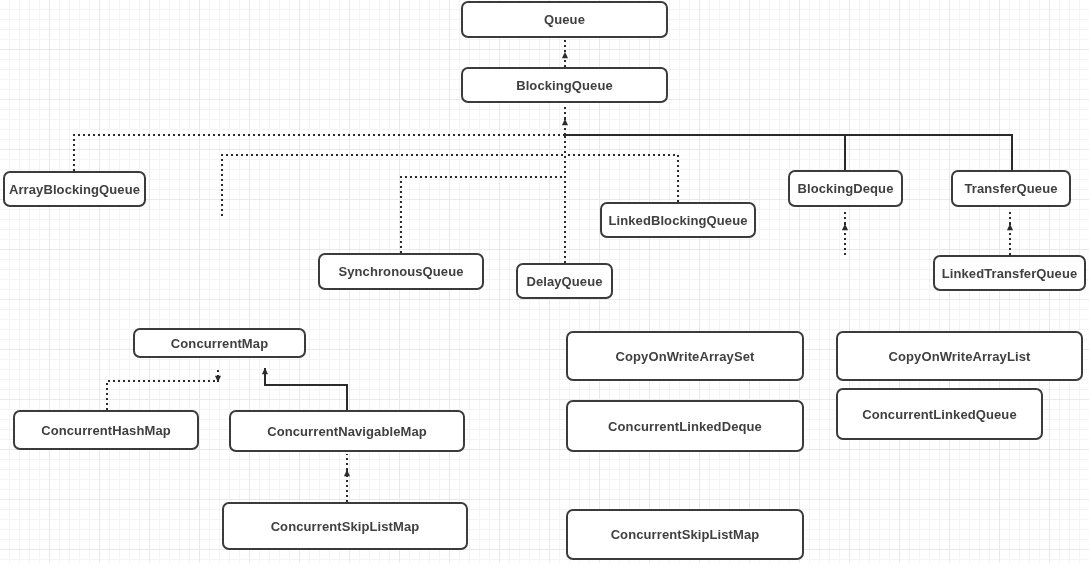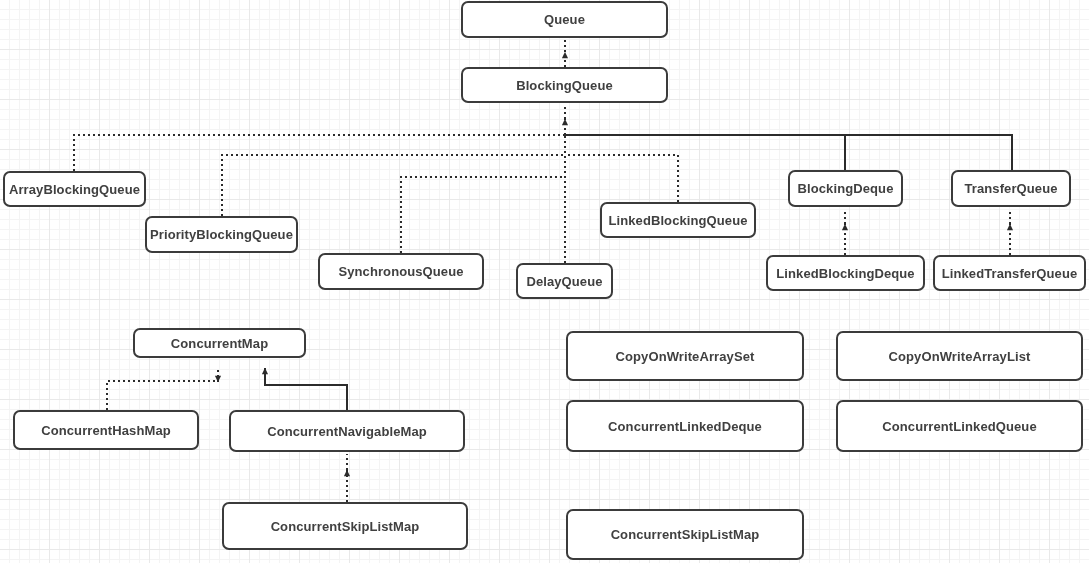--- a/index.html
+++ b/index.html
@@ -114,23 +114,20 @@
   </div>
 
   <div class="node" style="left:461px; top:67px; width:207px; height:36px;text-align:center;">
     <span>BlockingQueue</span>
   </div>
 
   <div class="node" style="left:3px; top:171px; width:143px; height:36px;">
     <span>ArrayBlockingQueue</span>
   </div>
 
-  <div class="node" style="left:145px; top:216px; width:153px; height:37px;">
-    <span>PriorityBlockingQueue</span>
-  </div>
 
   <div class="node" style="left:318px; top:253px; width:166px; height:37px;">
     <span>SynchronousQueue</span>
   </div>
 
   <div class="node" style="left:600px; top:202px; width:156px; height:36px;">
     <span>LinkedBlockingQueue</span>
   </div>
 
   <div class="node" style="left:516px; top:263px; width:97px; height:36px;">
@@ -138,23 +135,20 @@
   </div>
 
   <div class="node" style="left:788px; top:170px; width:115px; height:37px;">
     <span>BlockingDeque</span>
   </div>
 
   <div class="node" style="left:951px; top:170px; width:120px; height:37px;">
     <span>TransferQueue</span>
   </div>
 
-  <div class="node" style="left:766px; top:255px; width:159px; height:36px;">
-    <span>LinkedBlockingDeque</span>
-  </div>
 
   <div class="node" style="left:933px; top:255px; width:153px; height:36px;">
     <span>LinkedTransferQueue</span>
   </div>
 
   <div class="node" style="left:133px; top:328px; width:173px; height:30px;">
     <span>ConcurrentMap</span>
   </div>
 
   <div class="node" style="left:13px; top:410px; width:186px; height:40px;">
@@ -174,21 +168,21 @@
   </div>
 
   <div class="node" style="left:836px; top:331px; width:247px; height:50px;text-align:center;">
     <span>CopyOnWriteArrayList</span>
   </div>
 
   <div class="node" style="left:566px; top:400px; width:238px; height:52px;align-items:center;">
     <span>ConcurrentLinkedDeque</span>
   </div>
 
-  <div class="node" style="left:836px; top:400px; width:247px; height:52px;">
+  <div class="node" style="left:836px; top:388px; width:207px; height:52px;">
     <span>ConcurrentLinkedQueue</span>
   </div>
 
   <div class="node" style="left:566px; top:509px; width:238px; height:51px;">
     <span>ConcurrentSkipListMap</span>
   </div>
 
 </div>
 
 </body></html>

